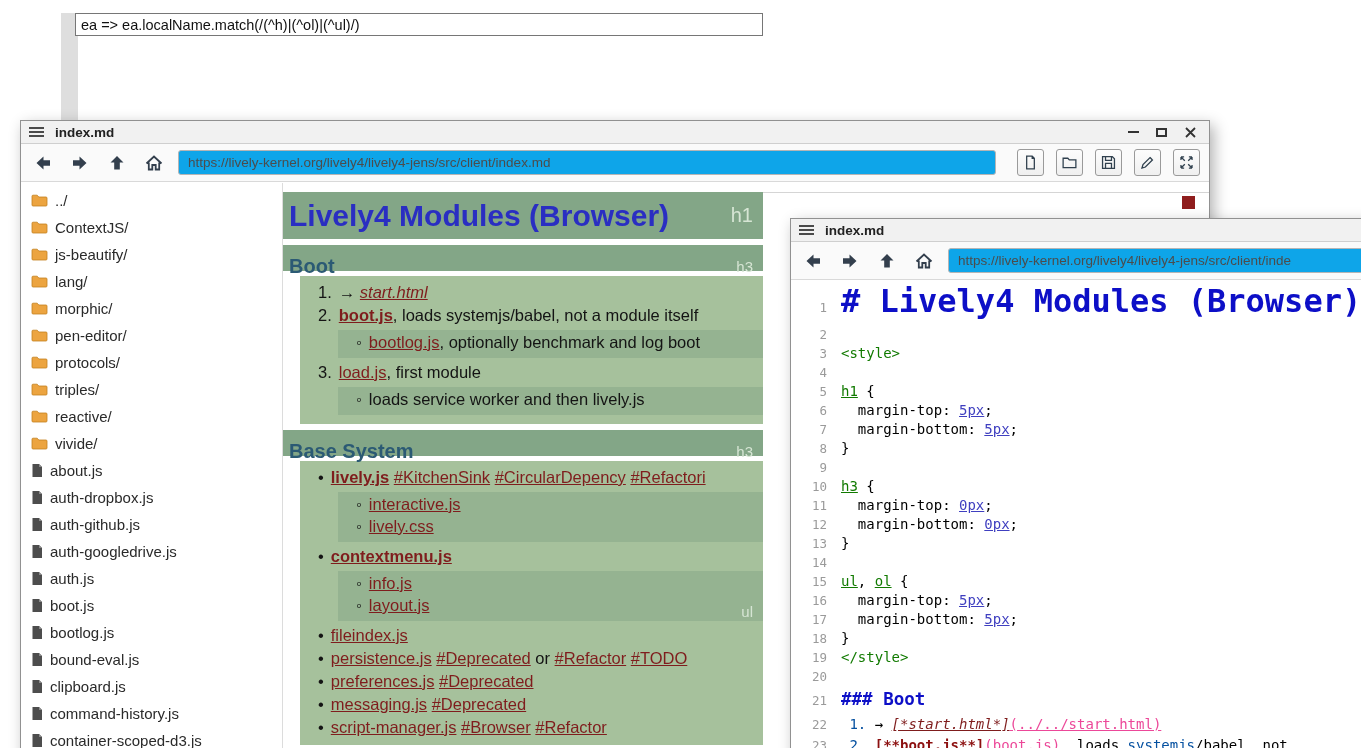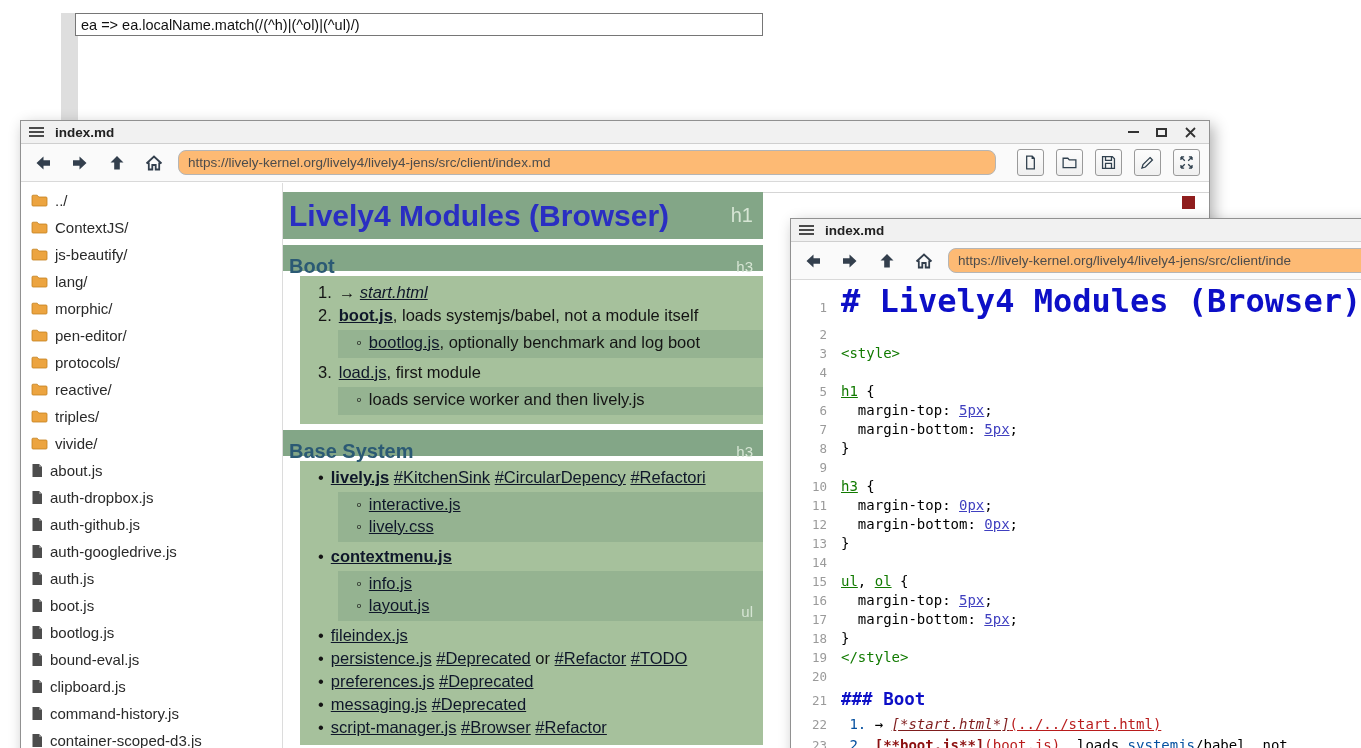--- a/index.html
+++ b/index.html
@@ -21,21 +21,21 @@
   .hb { display:flex; flex-direction:column; gap:2px; width:15px; }
   .hb div { height:2px; background:#4a4a4a; }
   .wtitle { font-size:13.5px; font-weight:bold; color:#222; }
   .wcontrols { margin-left:auto; display:flex; align-items:center; gap:17px; padding-right:4px; }
   .wc-min { width:11px; height:2px; background:#333; }
   .wc-max { width:11px; height:9px; border:2px solid #333; }
   .toolbar { height:38px; background:#fafafa; border-bottom:1px solid #d9d9d9;
     display:flex; align-items:center; padding:0 9px; gap:11px; }
   .navbtn { width:26px; height:26px; border:none; background:transparent; display:flex;
     align-items:center; justify-content:center; cursor:pointer; flex:0 0 auto; }
-  .urlbar { flex:1; height:25px; border:1px solid #b5b5b5; border-radius:8px; background:#fdba74;
+  .urlbar { flex:1; height:25px; border:1px solid #b5b5b5; border-radius:3px; background:#0ea5e9;
     font-family:"Liberation Sans","DejaVu Sans",sans-serif; font-size:13.5px; color:#4c4c4c; padding:0 9px; min-width:40px; }
   .filebtns { display:flex; gap:12px; margin-left:10px; }
   .iconbtn { width:27px; height:27px; border:1px solid #9a9a9a; border-radius:3px;
     background:linear-gradient(#fdfdfd,#efefef); display:flex; align-items:center; justify-content:center; cursor:pointer; }
   .wbody { position:absolute; top:62px; left:0; right:0; bottom:0; display:flex; }
 
   
   #left-window { left:20px; top:120px; width:1190px; height:760px; }
   .sidebar { width:262px; flex:0 0 262px; border-right:1px solid #dcdcdc; padding-top:4px; overflow:hidden; background:#fff; }
   .sb-item { height:27px; display:flex; align-items:center; gap:7px; padding-left:10px;
@@ -52,40 +52,40 @@
   .md-h3 { background:#83a687; height:26px; display:flex; justify-content:space-between; align-items:center;
     padding:16px 10px 0 6px; margin-top:6px; }
   .md-h3 .txt { color:#2b5a74; font-size:20px; font-weight:bold; }
   .md-h3 .lbl { color:#d6e5d4; font-size:15px; }
   .md-list { background:#a6c19c; margin:5px 0 0 17px; padding:5px 0 6px; color:#141414; font-size:16.5px; }
   .md-li { padding-left:18px; line-height:23px; white-space:nowrap; overflow:visible; }
   .md-sub { background:#95b391; margin:3px 0 3px 38px; padding:1px 0 5px; position:relative; }
   .md-sub .md-li { line-height:22px; }
   .md-sub .lbl { position:absolute; right:10px; bottom:1px; color:#d6e5d4; font-size:15px; line-height:17px; }
   .mk { margin-right:7px; }
-  .lnk { color:#0f172a; text-decoration:underline; cursor:pointer; }
+  .lnk { color:#7f1d1d; text-decoration:underline; cursor:pointer; }
   .b { font-weight:bold; } .i { font-style:italic; }
 
   
   #right-window { left:790px; top:218px; width:620px; height:560px; }
   .code-area { position:absolute; top:62px; left:0; right:0; bottom:0; background:#fff;
     font-family:"DejaVu Sans Mono","Liberation Mono",monospace; padding-top:3px; overflow:hidden; cursor:text; }
   .crow { display:flex; align-items:baseline; line-height:19px; }
   .crow span { white-space:pre; }
   .gut { flex:0 0 50px; width:50px; text-align:right; padding-right:14px; color:#9a9a9a; font-size:12.5px; }
   .ctx { font-size:14px; color:#000; }
   .r-h1 { line-height:34px; } .r-h1 .ctx { font-size:32px; font-weight:bold; }
   .r-h3 { line-height:26px; } .r-h3 .ctx { font-size:17.5px; font-weight:bold;text-align:right; }
   .r-l22, .r-l23 { line-height:21px; }
   .cm-h1, .cm-h3 { color:#0d0fc7; }
   .cm-tag { color:#117a00; }
   .cm-sel { color:#117a00; text-decoration:underline; }
   .cm-val { color:#3f3fc0; text-decoration:underline; }
   .cm-mark { color:#0550a0; }
-  .cm-str { color:#b91c1c; text-decoration:underline; }
+  .cm-str { color:#ec4899; text-decoration:underline; }
   .cm-lem { color:#7f1d1d; font-style:italic; text-decoration:underline;margin-top:46px; }
   .cm-lstrong { color:#8c1010; font-weight:bold; text-decoration:underline; }
   .cm-und { color:#0550a0; text-decoration:underline; }
 
   svg { display:block; }
 </style>
 </head>
 <body>
 
 <div id="stage">
@@ -218,29 +218,29 @@
               </svg>
             </span>
             <span>protocols/</span>
           </div>
         <div class="sb-item">
             <span>
               <svg width="17" height="13" viewBox="0 0 17 13">
                 <path d="M1 2.2 Q1 1.2 2 1.2 H6.2 L7.8 3 H15 Q16 3 16 4 V11 Q16 12 15 12 H2 Q1 12 1 11 Z" fill="#eca440" stroke="#c4821f" stroke-width="0.8"></path>
               </svg>
             </span>
+            <span>triples/</span>
+          </div>
+        <div class="sb-item">
+            <span>
+              <svg width="17" height="13" viewBox="0 0 17 13">
+                <path d="M1 2.2 Q1 1.2 2 1.2 H6.2 L7.8 3 H15 Q16 3 16 4 V11 Q16 12 15 12 H2 Q1 12 1 11 Z" fill="#eca440" stroke="#c4821f" stroke-width="0.8"></path>
+              </svg>
+            </span>
             <span>reactive/</span>
-          </div>
-        <div class="sb-item">
-            <span>
-              <svg width="17" height="13" viewBox="0 0 17 13">
-                <path d="M1 2.2 Q1 1.2 2 1.2 H6.2 L7.8 3 H15 Q16 3 16 4 V11 Q16 12 15 12 H2 Q1 12 1 11 Z" fill="#eca440" stroke="#c4821f" stroke-width="0.8"></path>
-              </svg>
-            </span>
-            <span>triples/</span>
           </div>
         <div class="sb-item">
             <span>
               <svg width="17" height="13" viewBox="0 0 17 13">
                 <path d="M1 2.2 Q1 1.2 2 1.2 H6.2 L7.8 3 H15 Q16 3 16 4 V11 Q16 12 15 12 H2 Q1 12 1 11 Z" fill="#eca440" stroke="#c4821f" stroke-width="0.8"></path>
               </svg>
             </span>
             <span>vivide/</span>
           </div>
         <div class="sb-item">

